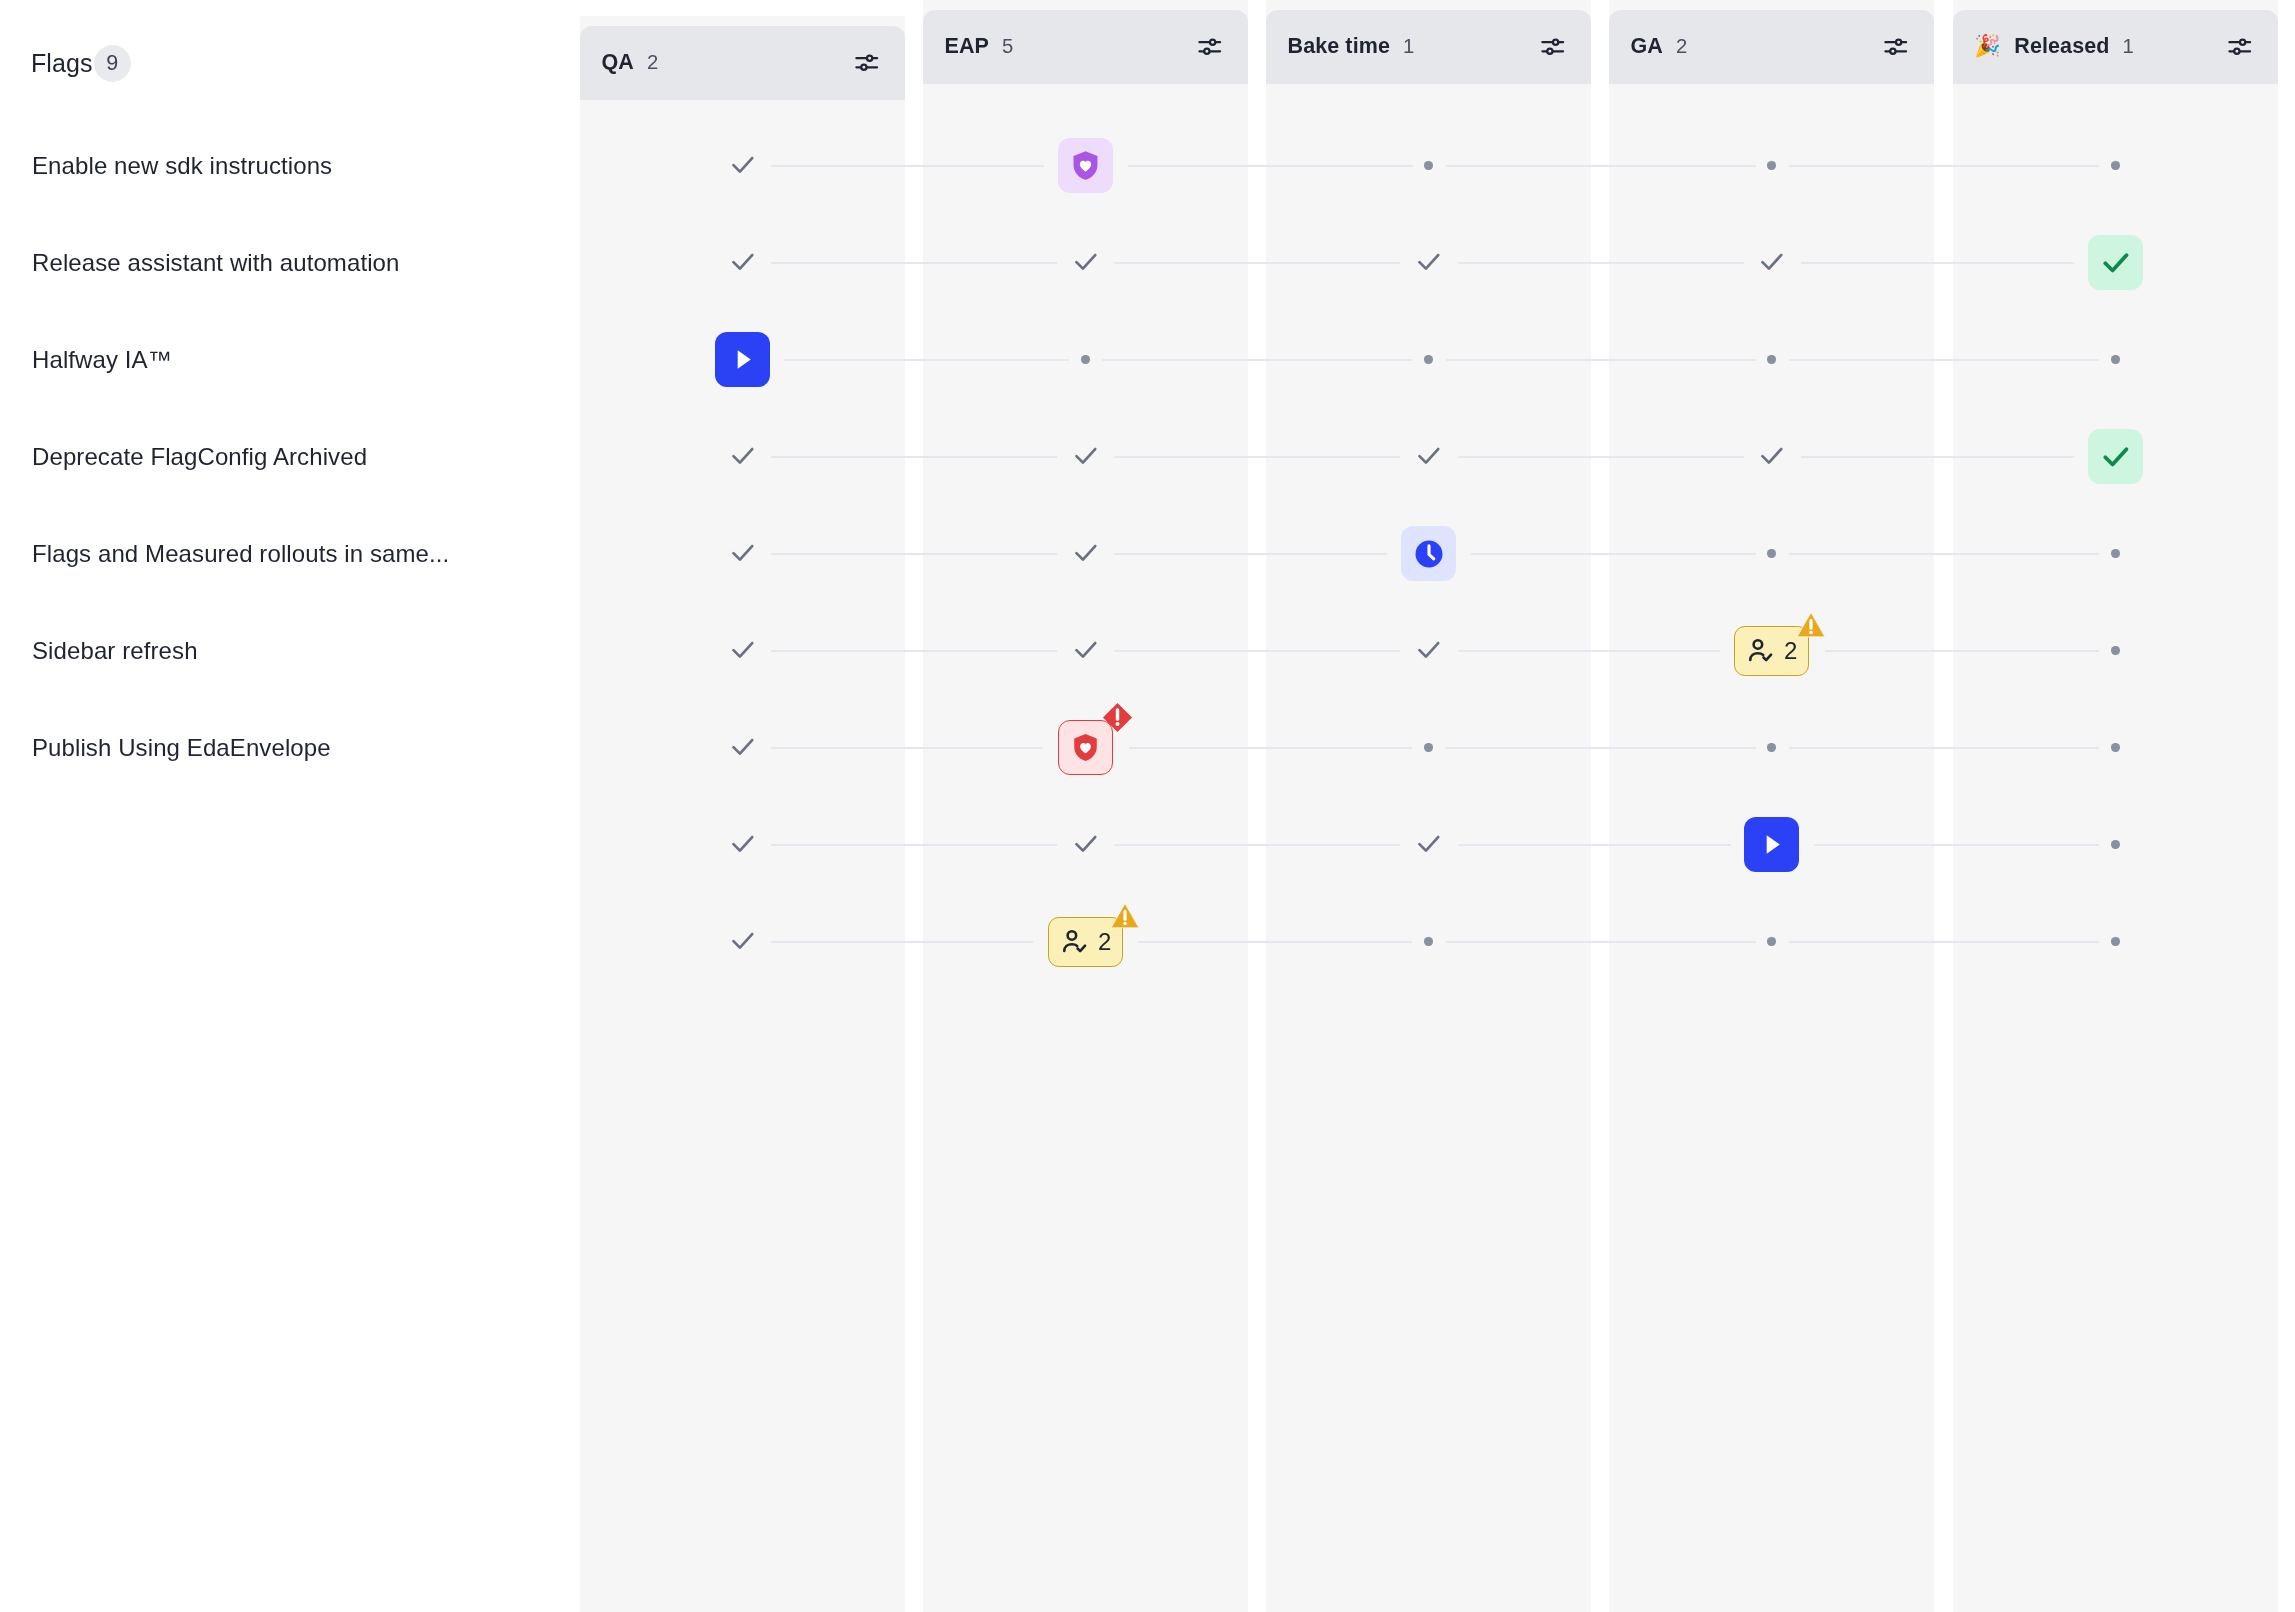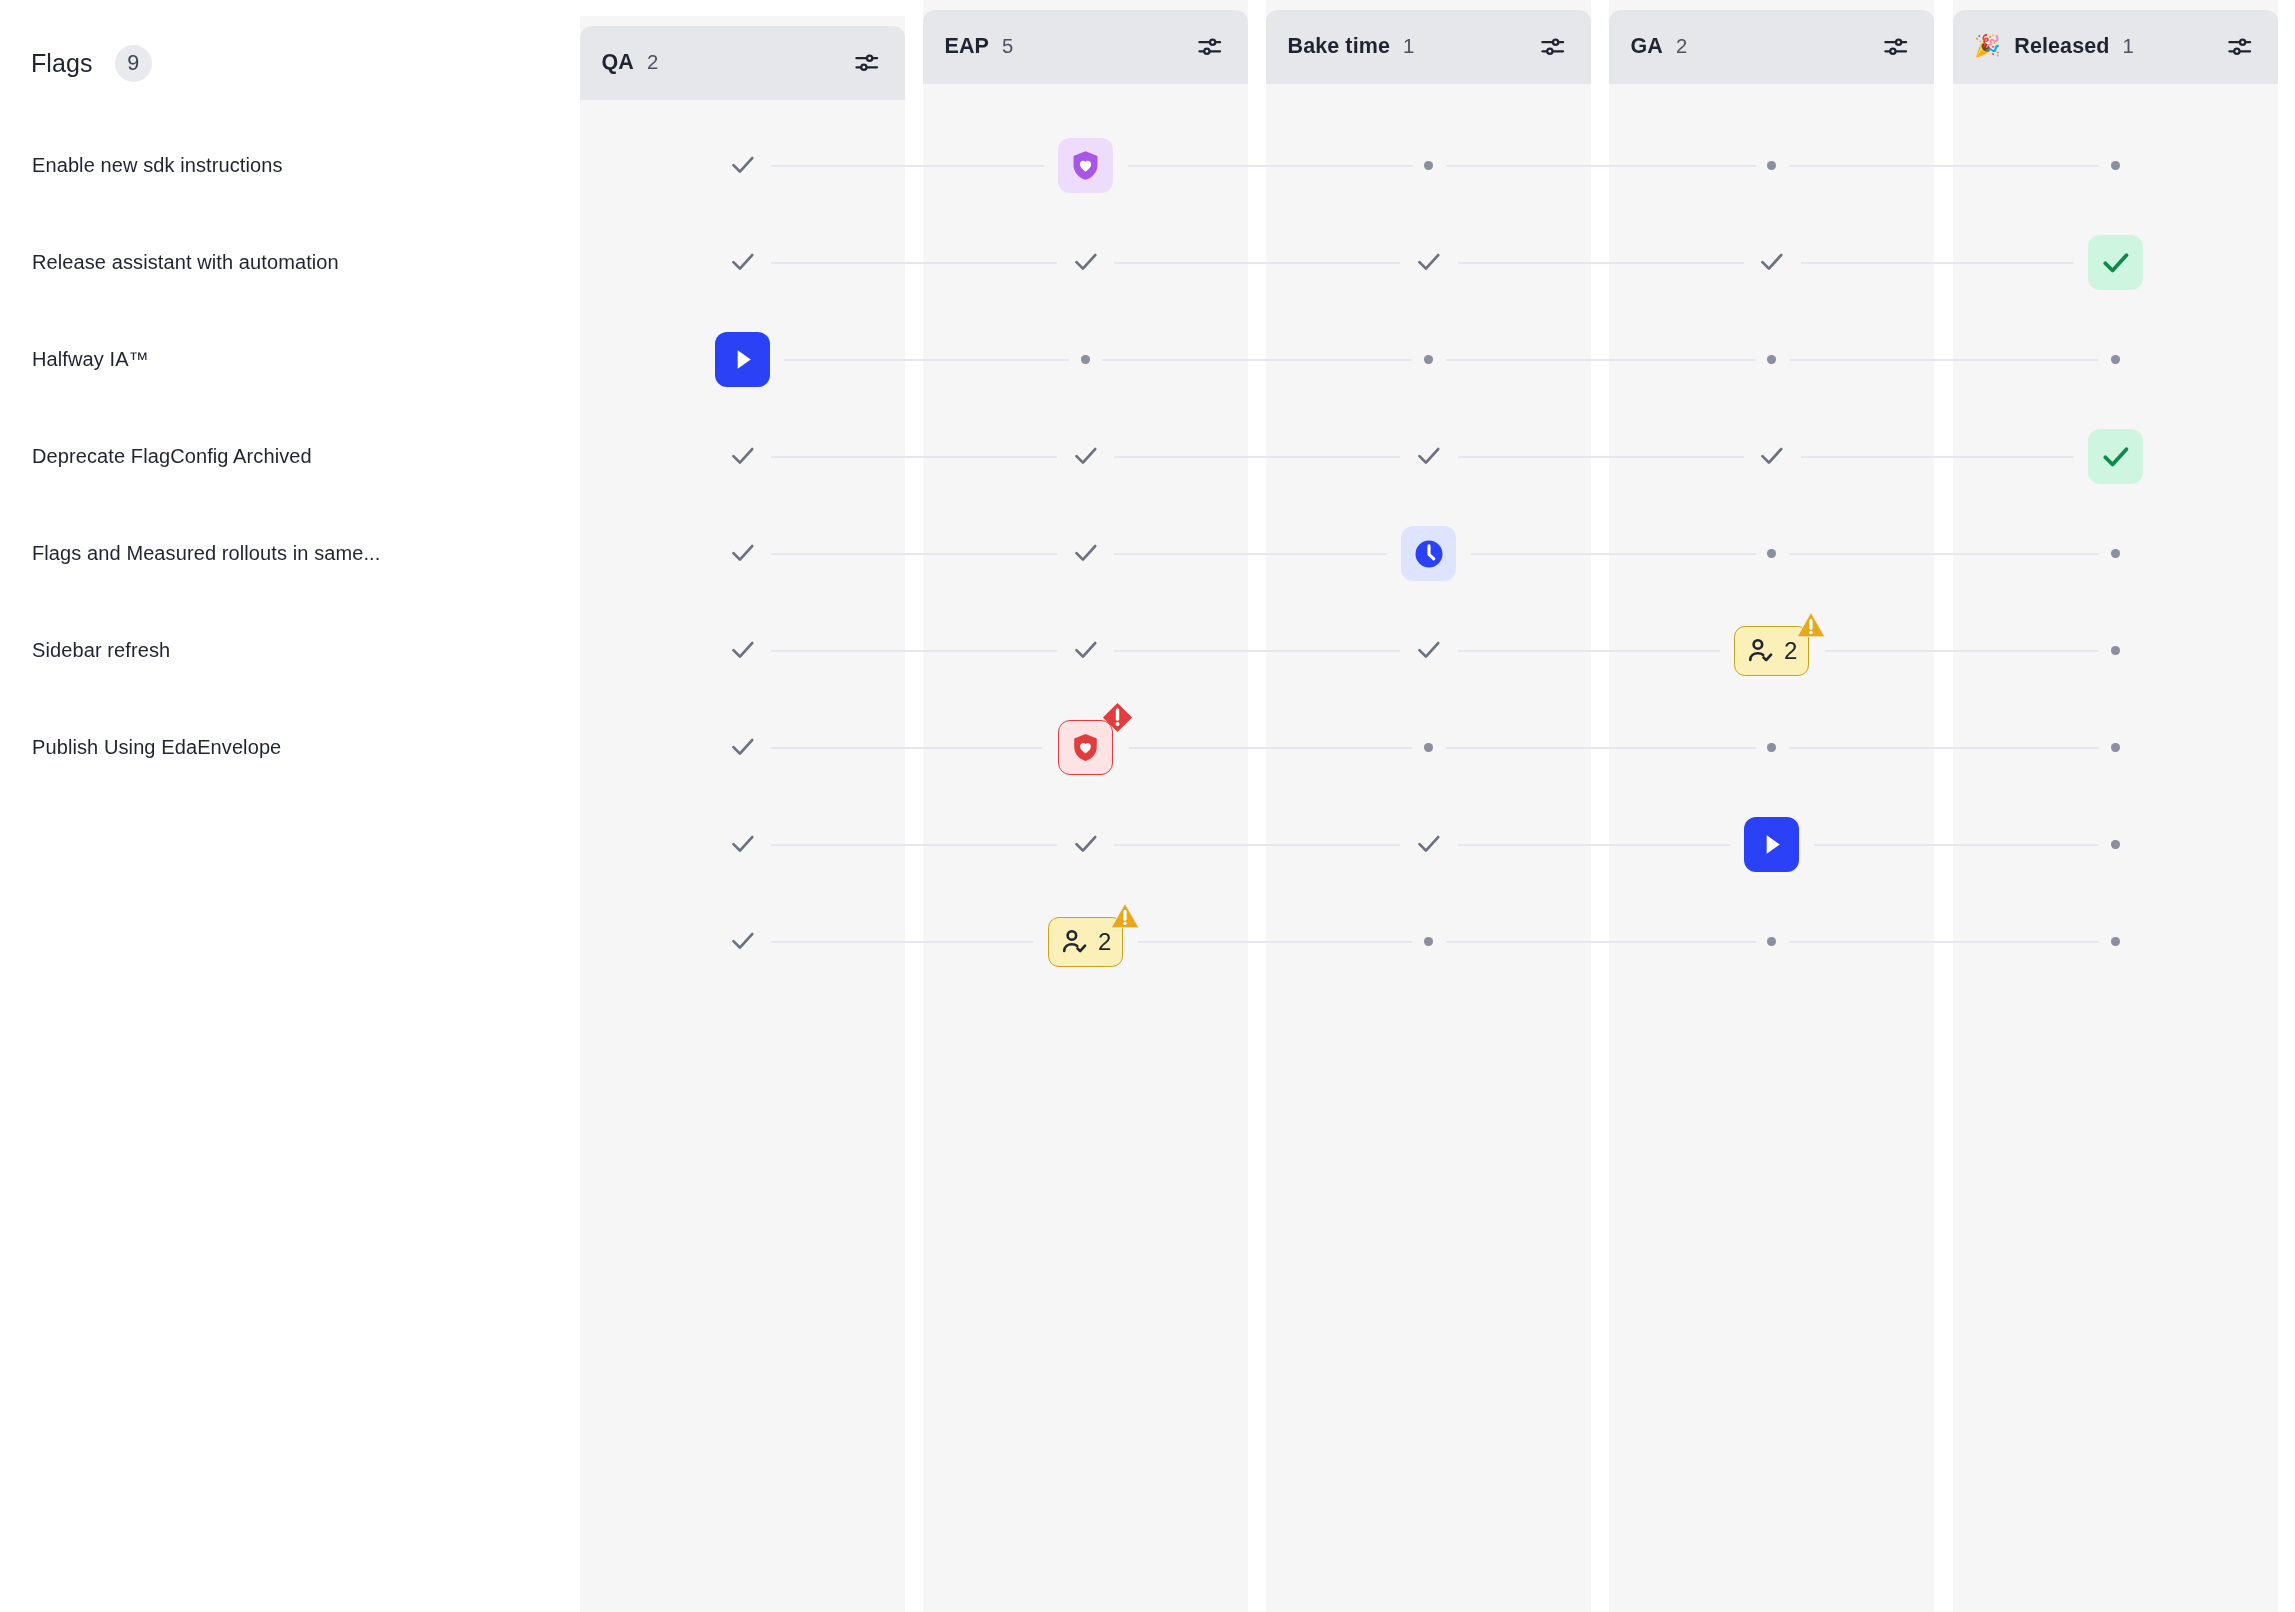--- a/index.html
+++ b/index.html
@@ -22,21 +22,21 @@
     position: absolute;
     left: 0; top: 0;
     width: 580px;
     height: 1613px;
     background: #ffffff;
     z-index: 5;
   }
   .flags-head {
     position: absolute;
     left: 31px; top: 45px;
-    display: flex; align-items: center; gap: 22px;
+    display: flex; align-items: center; gap: 1px;
   }
   .flags-title {
     font-size: 25px;
     color: #1f2430;
     letter-spacing: 0.1px;
   }
   .flags-count {
     min-width: 37px; height: 37px;
     padding: 0 10.8px;
     border-radius: 18.5px;
@@ -45,21 +45,21 @@
     font-size: 21.5px;
     display: flex; align-items: center; justify-content: center;
   }
   .flag-rows { position: absolute; left: 0; top: 117px; width: 580px; }
   .flag-row {
     height: 97px;
     display: flex; align-items: center;
     padding-left: 32px; padding-right: 12px;
   }
   .flag-label {
-    font-size: 20px;
+    font-size: 24px;
     color: #1f2430;
     white-space: nowrap;
     letter-spacing: 0.1px;
   }
 
   
   .columns {
     position: absolute;
     left: 580px; top: 0;
     width: 1716px; height: 1613px;

